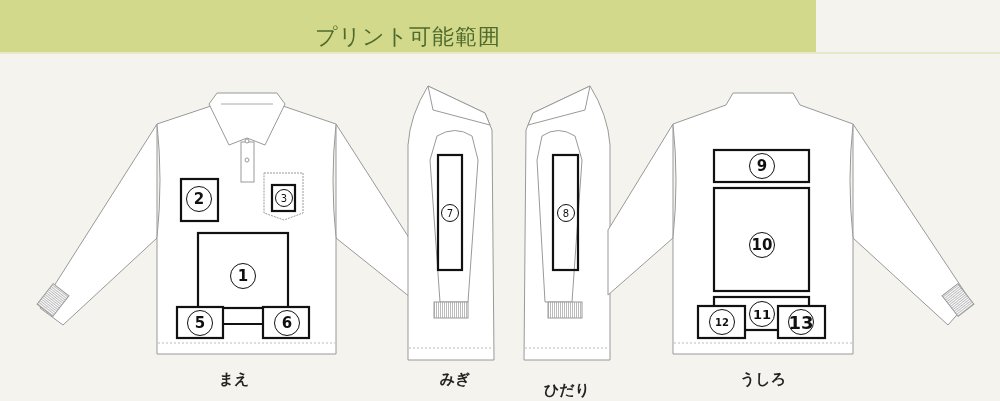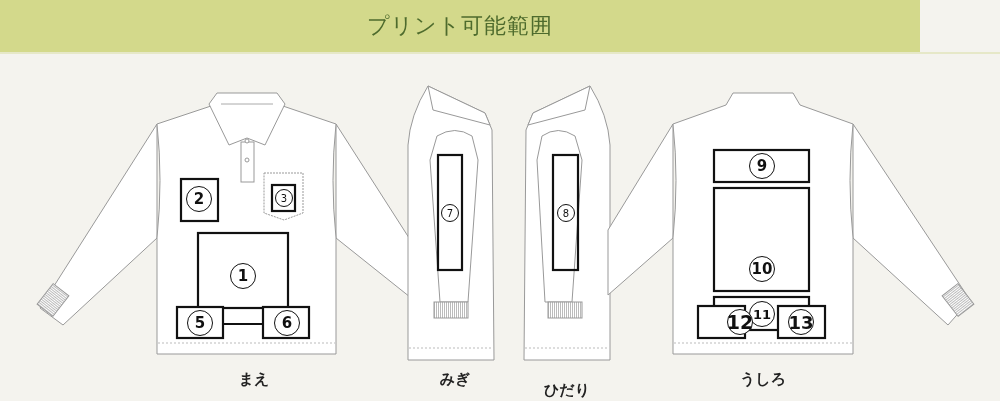--- a/index.html
+++ b/index.html
@@ -1,17 +1,17 @@
 <!DOCTYPE html>
 <html><head>
 <meta charset="utf-8">
 <style>
   html,body{margin:0;padding:0;}
   body{width:1000px;height:401px;background:#f4f3ee;font-family:"DejaVu Sans",sans-serif;position:relative;overflow:hidden;}
-  .header{position:absolute;left:0;top:0;width:920px;height:52px;background:#d3d98b;display:flex;align-items:center;justify-content:center;}
+  .header{position:absolute;left:0;top:0;width:816px;height:52px;background:#d3d98b;display:flex;align-items:flex-end;justify-content:center;}
   .header-title{color:#4e6b2d;font-size:22px;letter-spacing:1px;}
   .header-line{position:absolute;left:0;top:52px;width:1000px;height:2px;background:#e6e8c8;}
   svg.diagram{position:absolute;left:0;top:0;}
   .view-label{position:absolute;top:370px;font-size:15px;font-weight:bold;color:#222;transform:translateX(-50%);white-space:nowrap;}
   .zone-num{position:absolute;transform:translate(-50%,-50%);border:1.6px solid #111;border-radius:50%;display:flex;align-items:center;justify-content:center;color:#111;background:#fff;font-weight:bold;}
   .zone-num.lg{width:24px;height:24px;font-size:15px;}
   .zone-num.sm{width:16px;height:16px;font-size:10px;border-width:1px;font-weight:normal;}
 </style>
 </head>
 <body>
@@ -87,21 +87,21 @@
 </svg>
 
 <div class="zone-num lg" style="left:243px;top:276px;">1</div>
 <div class="zone-num lg" style="left:199px;top:199px;">2</div>
 <div class="zone-num sm" style="left:284px;top:198px;">3</div>
 <div class="zone-num lg" style="left:200px;top:323px;">5</div>
 <div class="zone-num lg" style="left:287px;top:323px;">6</div>
 <div class="zone-num sm" style="left:450px;top:213px;">7</div>
 <div class="zone-num sm" style="left:566px;top:213px;">8</div>
 <div class="zone-num lg" style="left:762px;top:166px;">9</div>
-<div class="zone-num lg" style="left:762px;top:245px;margin-top:24px;">10</div>
+<div class="zone-num lg" style="left:762px;top:245px;">10</div>
 <div class="zone-num lg" style="left:762px;top:314px;font-size:13px;">11</div>
-<div class="zone-num lg" style="left:740px;top:322px;font-size:19px;">12</div>
+<div class="zone-num lg" style="left:722px;top:322px;font-size:10px;">12</div>
 <div class="zone-num lg" style="left:801px;top:322px;font-size:18px;">13</div>
 
-<div class="view-label" style="left:254px;">まえ</div>
+<div class="view-label" style="left:234px;">まえ</div>
 <div class="view-label" style="left:455px;">みぎ</div>
 <div class="view-label" style="left:567px;margin-top:11px;">ひだり</div>
 <div class="view-label" style="left:763px;font-family:Liberation Mono, monospace;">うしろ</div>
 
 </body></html>

